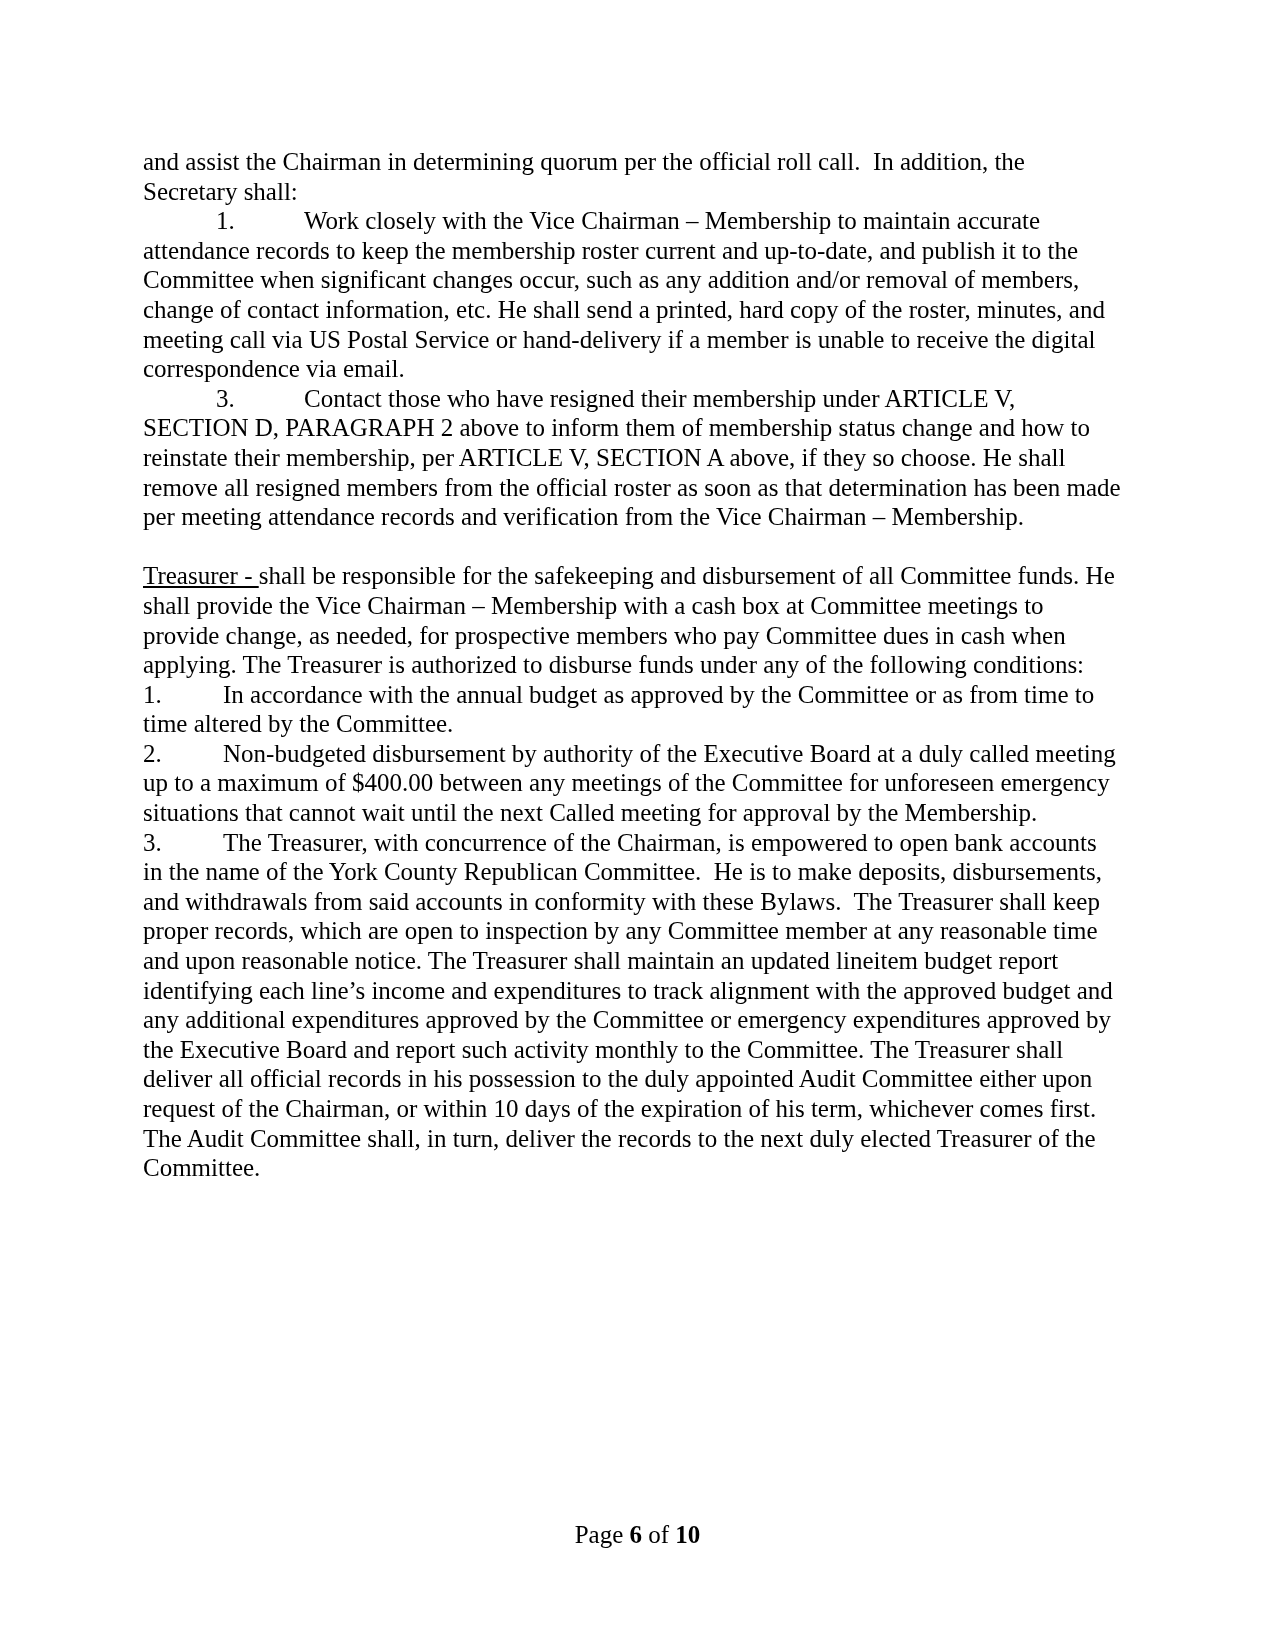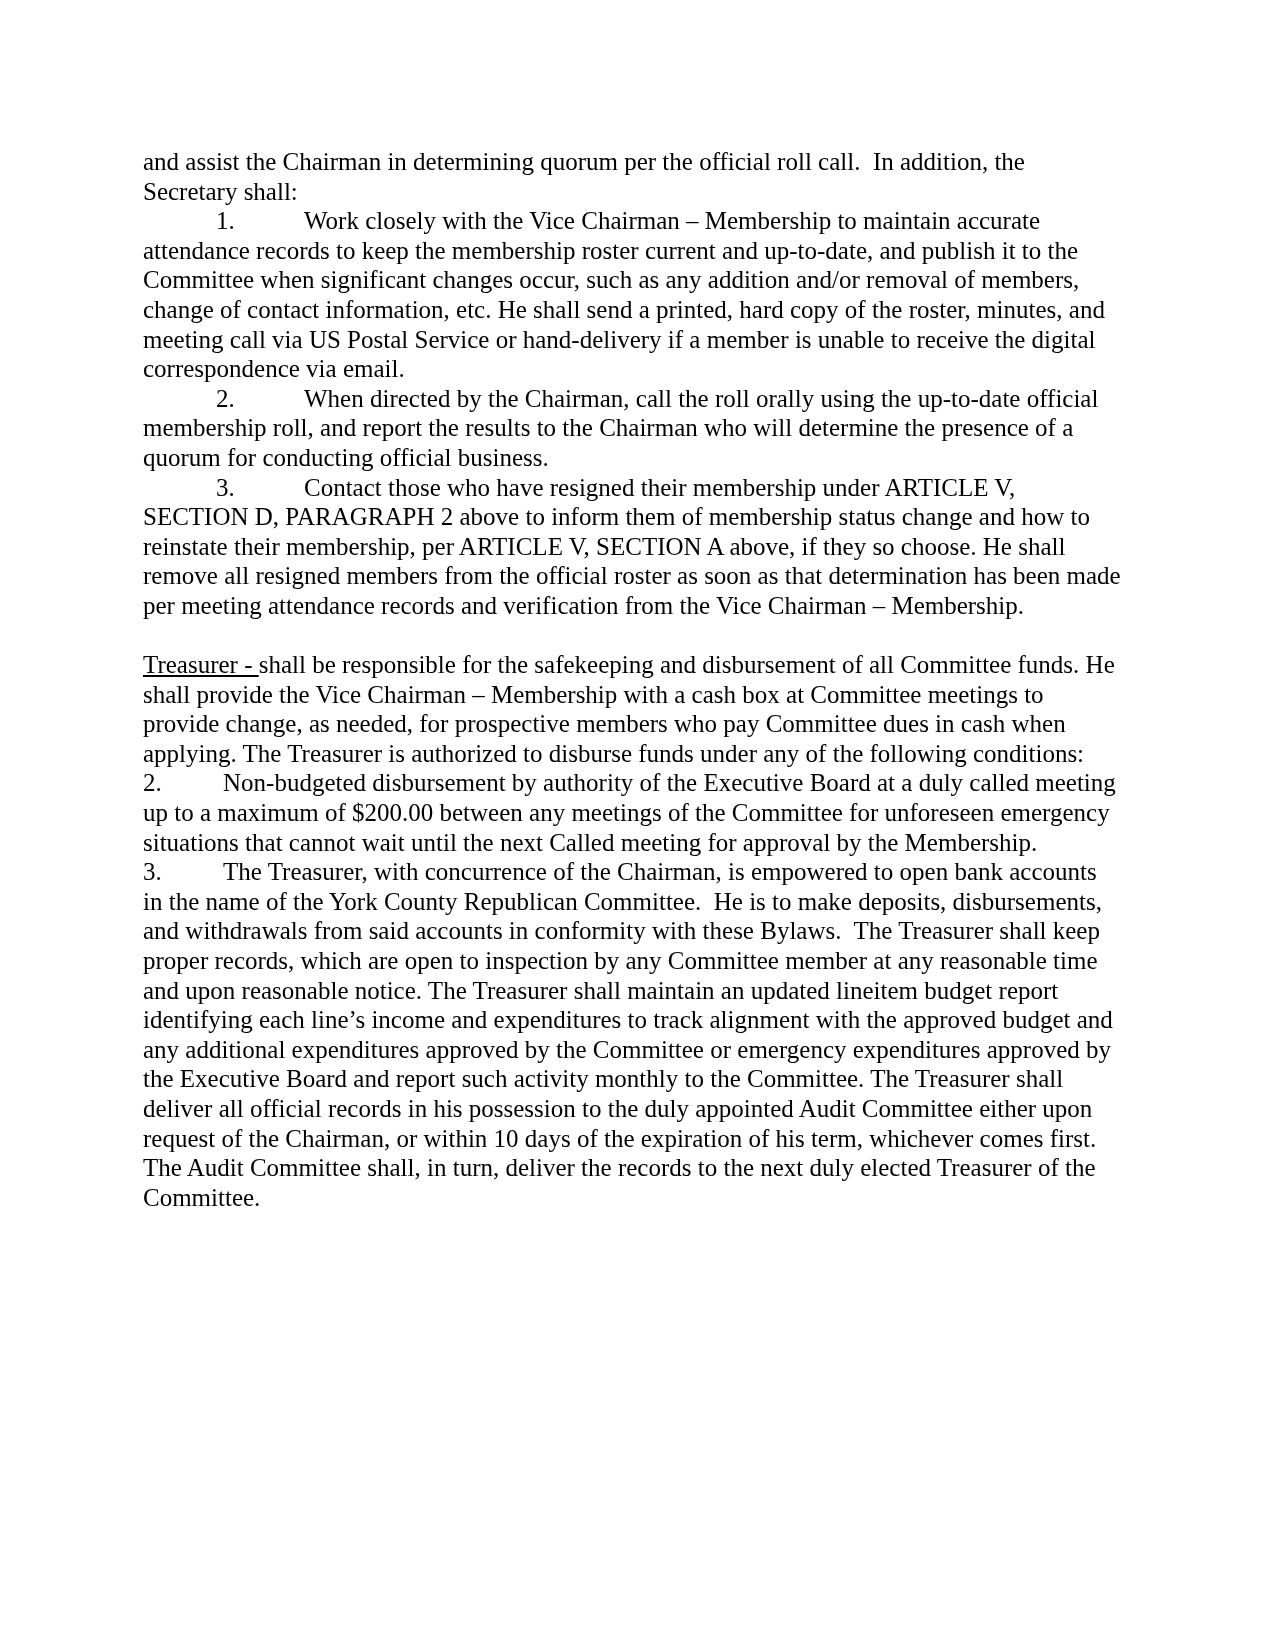--- a/index.html
+++ b/index.html
@@ -66,22 +66,23 @@
 </style>
 </head>
 <body>
 
 <div class="page">
 
   <div class="content">
 
   <div class="block"><span>and assist the Chairman in determining quorum per the official roll call.  In addition, the Secretary shall:</span></div>
       <div class="block"><span class="num-s">1.</span><span>Work closely with the Vice Chairman – Membership to maintain accurate attendance records to keep the membership roster current and up-to-date, and publish it to the Committee when significant changes occur, such as any addition and/or removal of members, change of contact information, etc. He shall send a printed, hard copy of the roster, minutes, and meeting call via US Postal Service or hand-delivery if a member is unable to receive the digital correspondence via email.</span></div>
-      <div class="block"><span class="num-s">2.</span><span>When directed by the Chairman, call the roll orally using the up-to-date official membership roll, and report the results to the Chairman who will determine the presence of a quorum for conducting official business.</span></div>
       <div class="block"><span class="num-s">3.</span><span>Contact those who have resigned their membership under ARTICLE V, SECTION D, PARAGRAPH 2 above to inform them of membership status change and how to reinstate their membership, per ARTICLE V, SECTION A above, if they so choose. He shall remove all resigned members from the official roster as soon as that determination has been made per meeting attendance records and verification from the Vice Chairman – Membership.</span></div>
       <div class="spacer"></div>
       <div class="block"><span class="u">Treasurer - </span><span>shall be responsible for the safekeeping and disbursement of all Committee funds. He shall provide the Vice Chairman – Membership with a cash box at Committee meetings to provide change, as needed, for prospective members who pay Committee dues in cash when applying. The Treasurer is authorized to disburse funds under any of the following conditions:</span></div>
-      <div class="block"><span class="num-t">2.</span><span>Non-budgeted disbursement by authority of the Executive Board at a duly called meeting up to a maximum of $200.00 between any meetings of the Committee for unforeseen emergency situations that cannot wait until the next Called meeting for approval by the Membership.</span></div>
+      <div class="block"><span class="num-t">1.</span><span>In accordance with the annual budget as approved by the Committee or as from time to time altered by the Committee.</span></div>
+      <div class="block"><span class="num-t">2.</span><span>Non-budgeted disbursement by authority of the Executive Board at a duly called meeting up to a maximum of $400.00 between any meetings of the Committee for unforeseen emergency situations that cannot wait until the next Called meeting for approval by the Membership.</span></div>
       <div class="block"><span class="num-t">3.</span><span>The Treasurer, with concurrence of the Chairman, is empowered to open bank accounts in the name of the York County Republican Committee.  He is to make deposits, disbursements, and withdrawals from said accounts in conformity with these Bylaws.  The Treasurer shall keep proper records, which are open to inspection by any Committee member at any reasonable time and upon reasonable notice. The Treasurer shall maintain an updated lineitem budget report identifying each line’s income and expenditures to track alignment with the approved budget and any additional expenditures approved by the Committee or emergency expenditures approved by the Executive Board and report such activity monthly to the Committee. The Treasurer shall deliver all official records in his possession to the duly appointed Audit Committee either upon request of the Chairman, or within 10 days of the expiration of his term, whichever comes first. The Audit Committee shall, in turn, deliver the records to the next duly elected Treasurer of the Committee.</span></div>
     </div>
 
+  <div class="footer"><span>Page </span><span class="b">6</span><span> of </span><span class="b">10</span></div>
 
 </div>
 
 </body></html>

